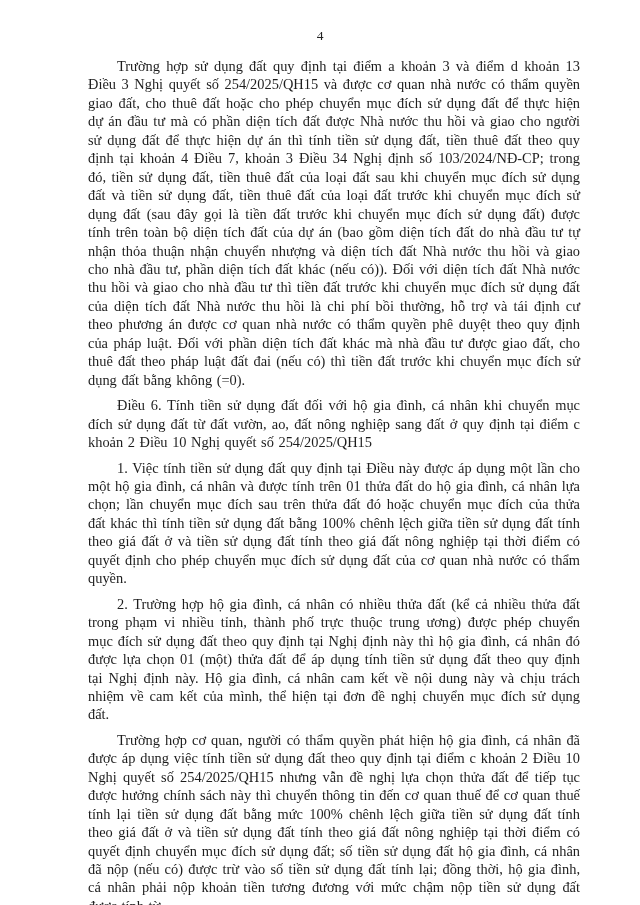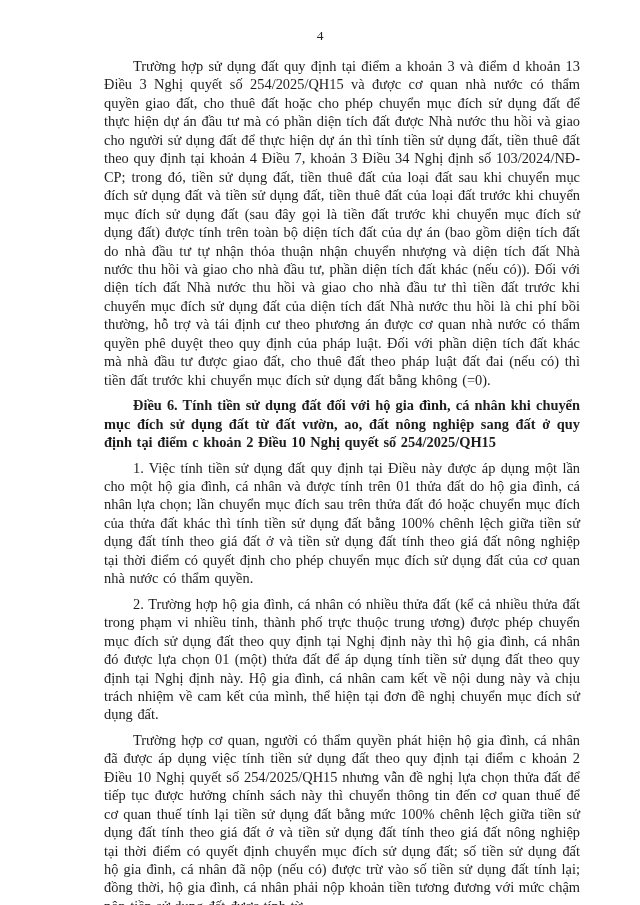--- a/index.html
+++ b/index.html
@@ -32,30 +32,30 @@
     line-height: 16px;
     color: #222222;
   }
   .content {
     position: absolute;
     top: 57px;
     left: 88px;
     width: 492px;
   }
   .para {
-    margin: 0 0 7px 16px;
+    margin: 0 0 7px 0;
     font-size: 14.4px;
     line-height: 18.45px;
     text-align: justify;
     text-indent: 29px;
     word-spacing: 1px;
     font-weight: normal;
   }
   .para.heading {
-    font-weight: bold;
+    font-weight: normal;
   }
 </style>
 </head>
 <body>
 
 <div class="page">
   <div class="page-number">4</div>
 
   <div class="content">
     <p class="para">Trường hợp sử dụng đất quy định tại điểm a khoản 3 và điểm d khoản 13 Điều 3 Nghị quyết số 254/2025/QH15 và được cơ quan nhà nước có thẩm quyền giao đất, cho thuê đất hoặc cho phép chuyển mục đích sử dụng đất để thực hiện dự án đầu tư mà có phần diện tích đất được Nhà nước thu hồi và giao cho người sử dụng đất để thực hiện dự án thì tính tiền sử dụng đất, tiền thuê đất theo quy định tại khoản 4 Điều 7, khoản 3 Điều 34 Nghị định số 103/2024/NĐ-CP; trong đó, tiền sử dụng đất, tiền thuê đất của loại đất sau khi chuyển mục đích sử dụng đất và tiền sử dụng đất, tiền thuê đất của loại đất trước khi chuyển mục đích sử dụng đất (sau đây gọi là tiền đất trước khi chuyển mục đích sử dụng đất) được tính trên toàn bộ diện tích đất của dự án (bao gồm diện tích đất do nhà đầu tư tự nhận thỏa thuận nhận chuyển nhượng và diện tích đất Nhà nước thu hồi và giao cho nhà đầu tư, phần diện tích đất khác (nếu có)). Đối với diện tích đất Nhà nước thu hồi và giao cho nhà đầu tư thì tiền đất trước khi chuyển mục đích sử dụng đất của diện tích đất Nhà nước thu hồi là chi phí bồi thường, hỗ trợ và tái định cư theo phương án được cơ quan nhà nước có thẩm quyền phê duyệt theo quy định của pháp luật. Đối với phần diện tích đất khác mà nhà đầu tư được giao đất, cho thuê đất theo pháp luật đất đai (nếu có) thì tiền đất trước khi chuyển mục đích sử dụng đất bằng không (=0).</p>

